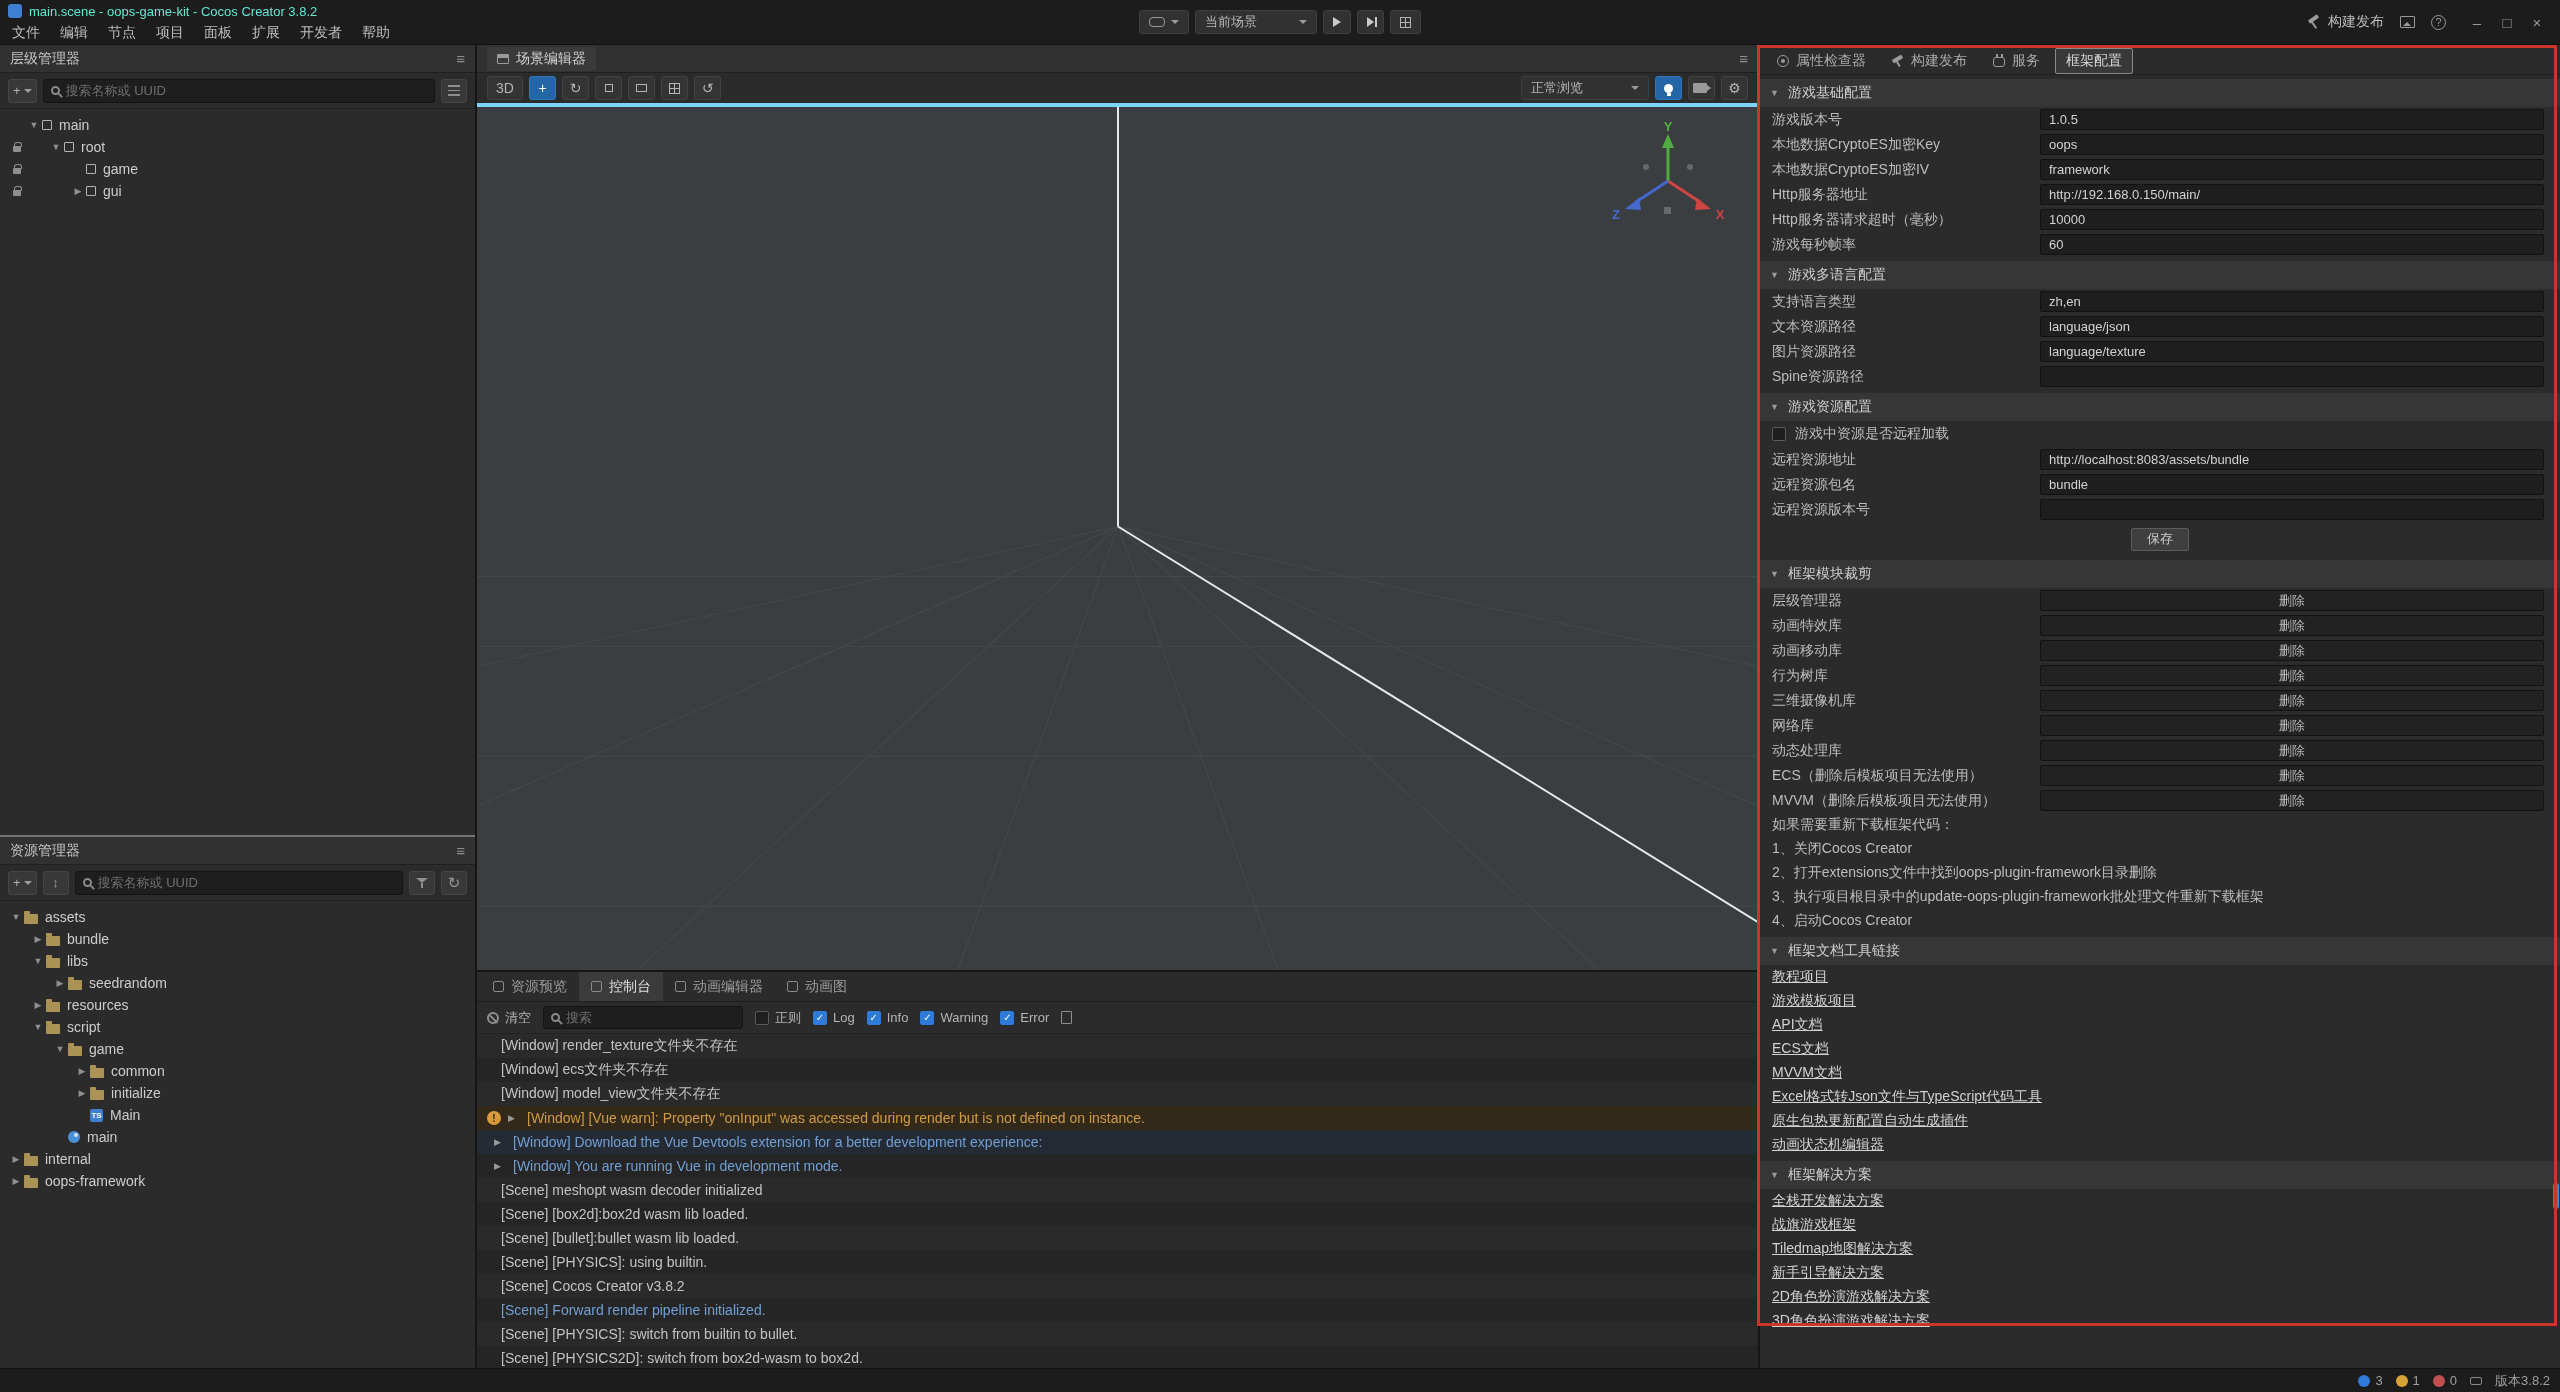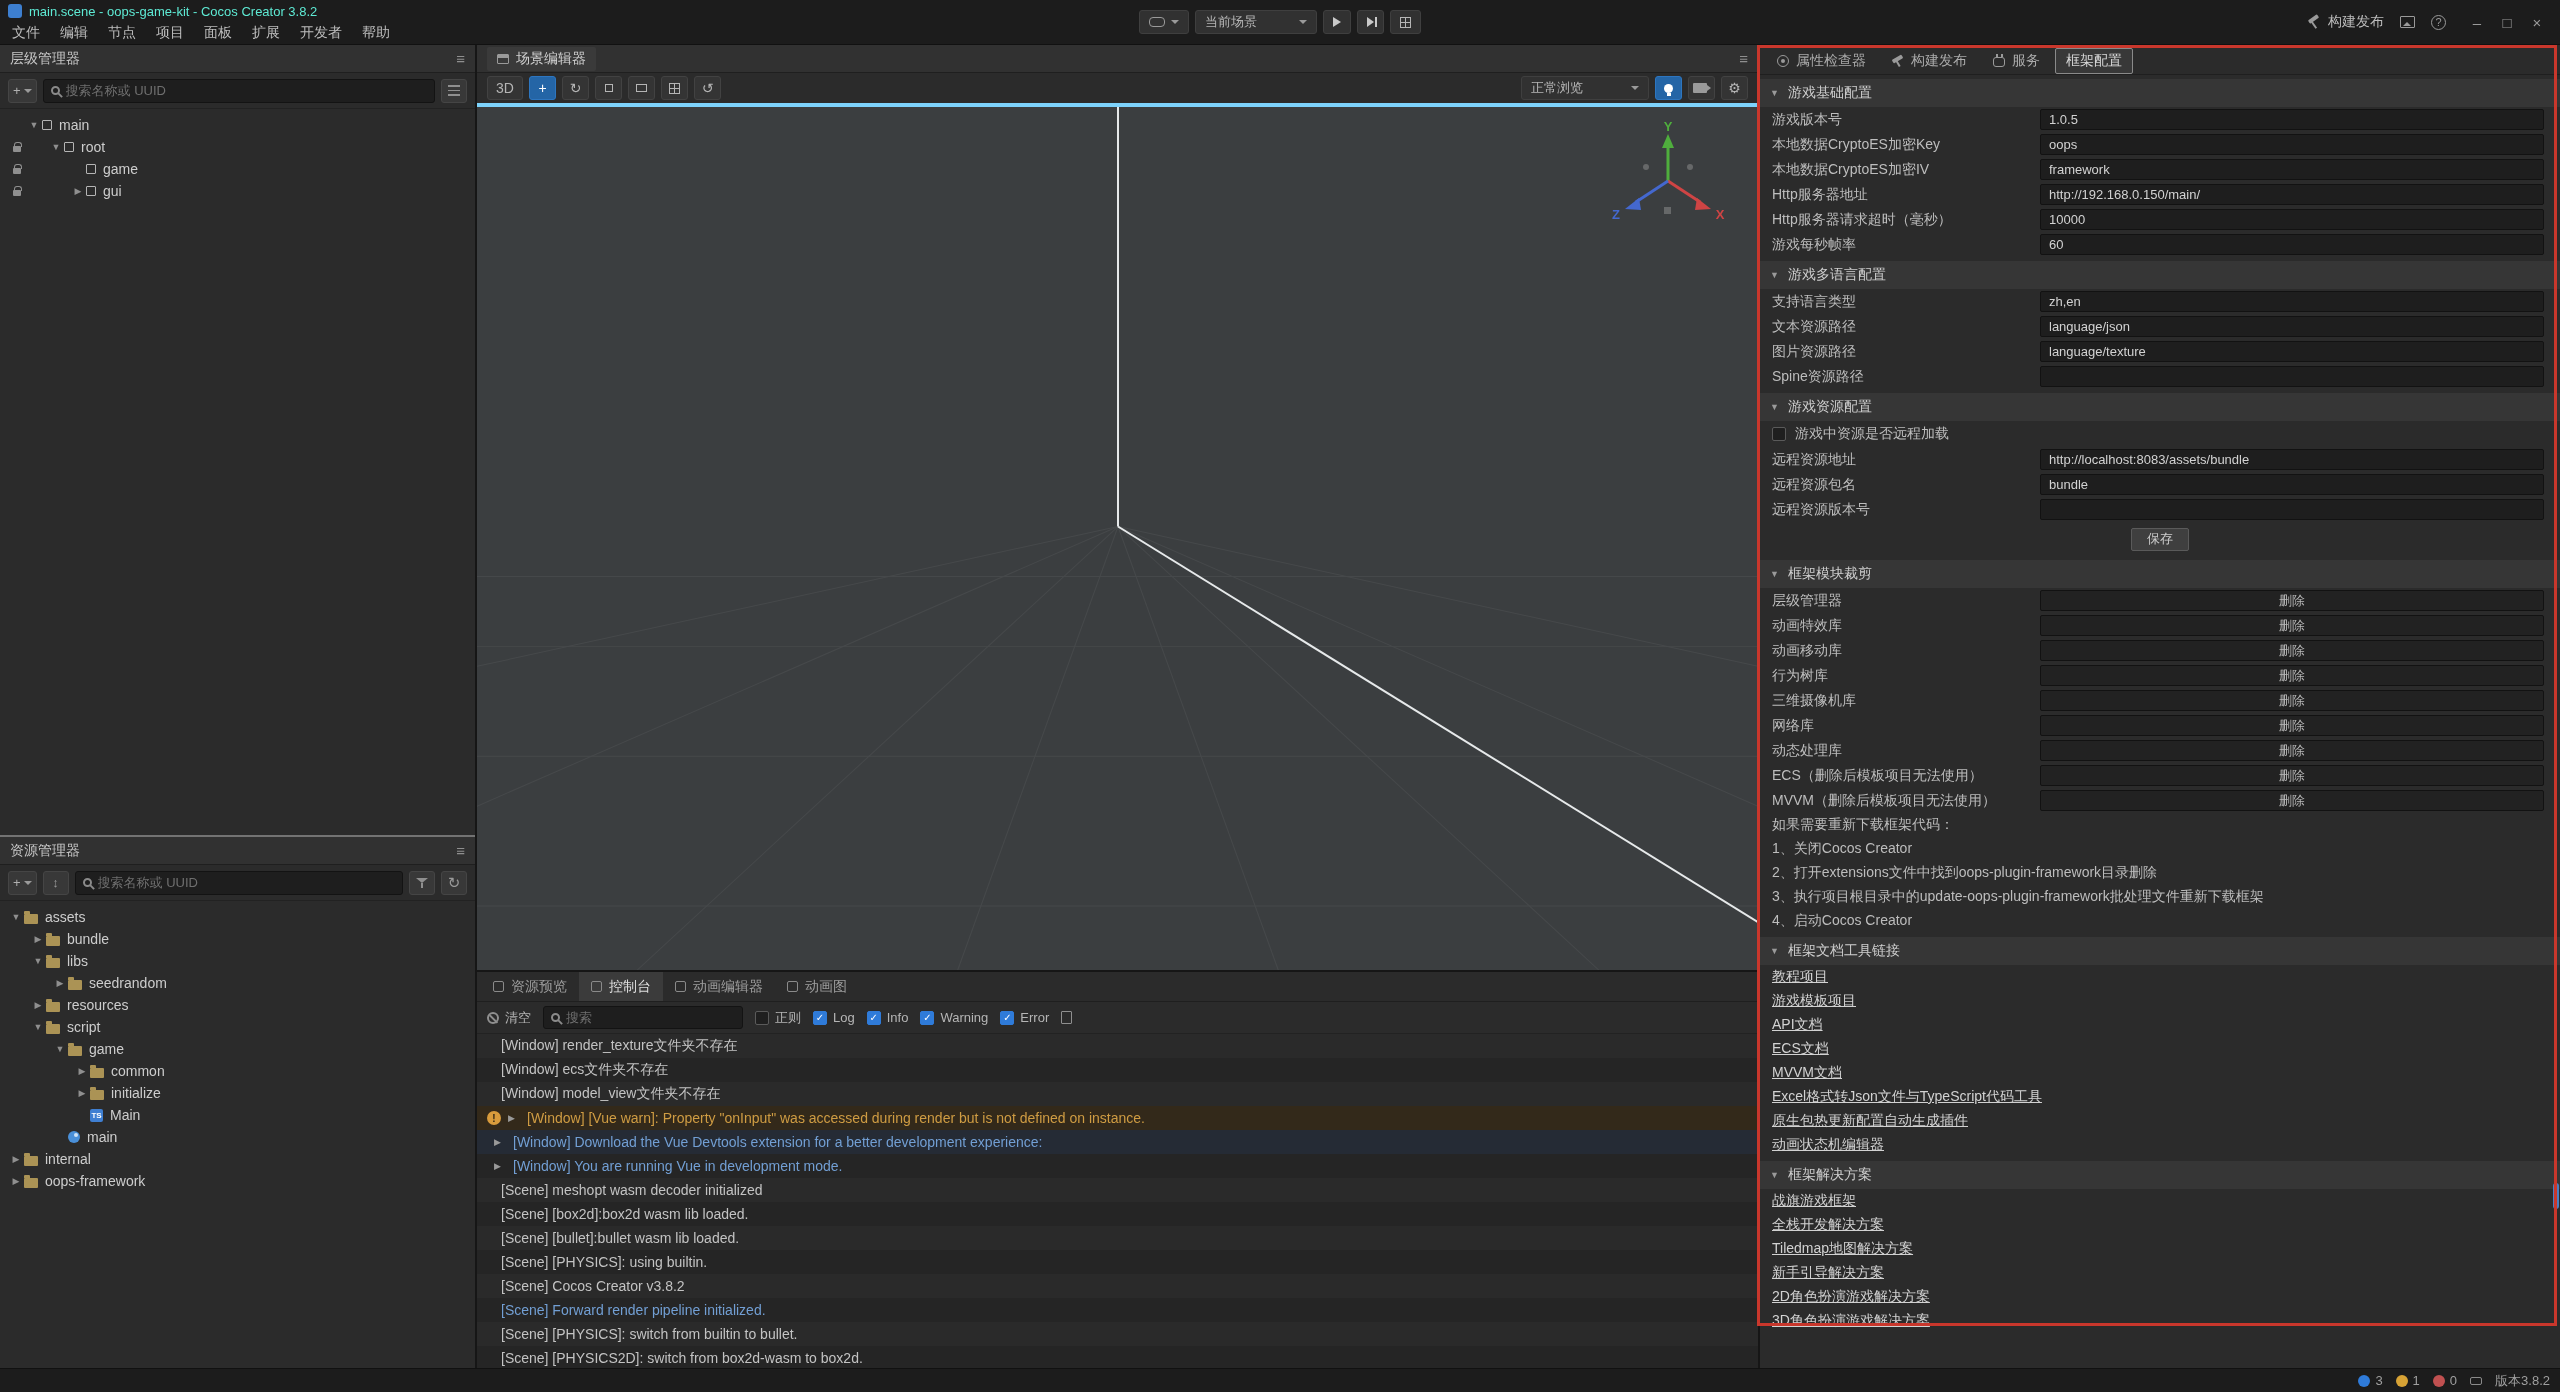--- a/index.html
+++ b/index.html
@@ -817,24 +817,24 @@
             </div>
           </div>
 
         <div class="sec-header">
           <span class="sec-arrow"></span>
           <span>框架解决方案</span>
         </div>
         <div>
 
         <div class="link-row">
+              <span class="link">全栈开发解决方案</span>
+            </div>
+            <div class="link-row">
               <span class="link">战旗游戏框架</span>
-            </div>
-            <div class="link-row">
-              <span class="link">全栈开发解决方案</span>
             </div>
             <div class="link-row">
               <span class="link">Tiledmap地图解决方案</span>
             </div>
             <div class="link-row">
               <span class="link">新手引导解决方案</span>
             </div>
             <div class="link-row">
               <span class="link">2D角色扮演游戏解决方案</span>
             </div>

